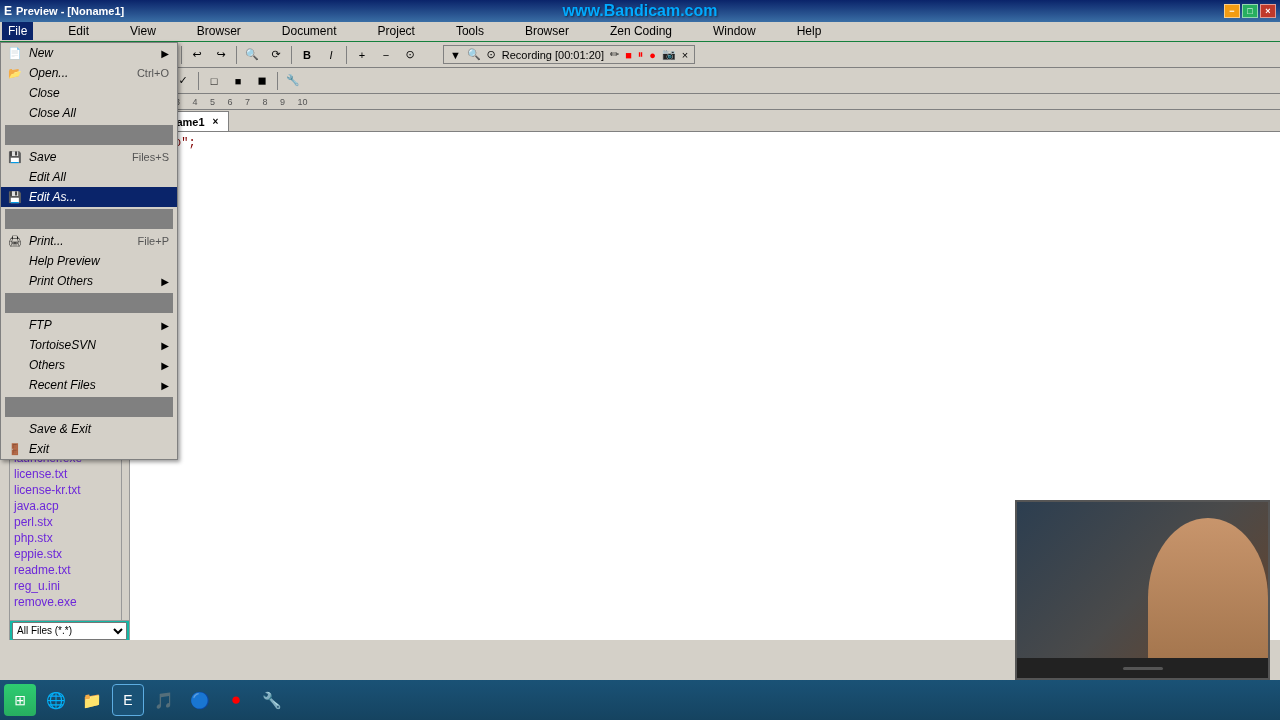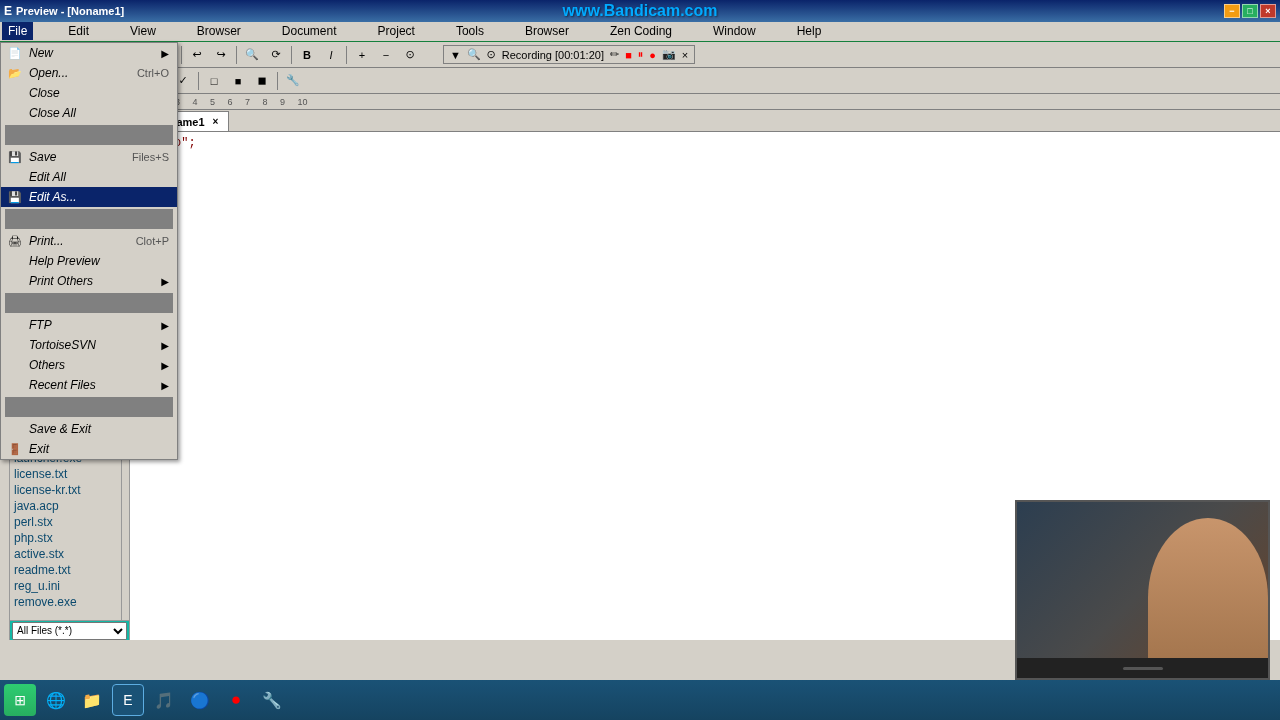--- a/index.html
+++ b/index.html
@@ -111,21 +111,21 @@
       padding: 2px 6px;
       z-index: 500;
       font-size: 11px;
     }
     .sidebar-file {
       padding: 1px 4px;
       cursor: pointer;
       white-space: nowrap;
       overflow: hidden;
       text-overflow: ellipsis;
-      color: #0c4a6e;
+      color: #6d28d9;
     }
 
     
     #editor-area {
       flex: 1;
       background: white;
       position: relative;
       overflow: hidden;
     }
     #ruler {
@@ -452,21 +452,21 @@
           <div class="sidebar-file">java.acp</div>
           <div class="sidebar-file">java.stx</div>
           <div class="sidebar-file">js.stx</div>
           <div class="sidebar-file">jsp.stx</div>
           <div class="sidebar-file">launcher.exe</div>
           <div class="sidebar-file">license.txt</div>
           <div class="sidebar-file">license-kr.txt</div>
           <div class="sidebar-file">java.acp</div>
           <div class="sidebar-file">perl.stx</div>
           <div class="sidebar-file">php.stx</div>
-          <div class="sidebar-file">active.stx</div>
+          <div class="sidebar-file">eppie.stx</div>
           <div class="sidebar-file">readme.txt</div>
           <div class="sidebar-file">reg_u.ini</div>
           <div class="sidebar-file">remove.exe</div>
         </div>
       <div style="width:8px;background:#d4d0c8;border-left:1px solid #999;"></div>
     </div>
     <div style="height:20px;background:#14b8a6;border-top:1px solid #999;display:flex;align-items:center;padding:0 2px;">
       <select style="width:100%;font-size:10px;height:18px;">
         <option>All Files (*.*)</option>
       </select>
@@ -523,21 +523,21 @@
     <span class="menu-entry-label">Edit All</span>
   </div>
   <div class="menu-entry highlighted">
     <span class="menu-entry-icon">💾</span>
     <span class="menu-entry-label">Edit As...</span>
   </div>
   <div class="menu-entry separator"></div>
   <div class="menu-entry">
     <span class="menu-entry-icon">🖨</span>
     <span class="menu-entry-label">Print...</span>
-    <span class="menu-entry-shortcut">Clot+P</span>
+    <span class="menu-entry-shortcut">File+P</span>
   </div>
   <div class="menu-entry">
     <span class="menu-entry-icon"></span>
     <span class="menu-entry-label">Help Preview</span>
   </div>
   <div class="menu-entry">
     <span class="menu-entry-icon"></span>
     <span class="menu-entry-label">Print Others</span>
     <span class="menu-entry-arrow">▶</span>
   </div>

